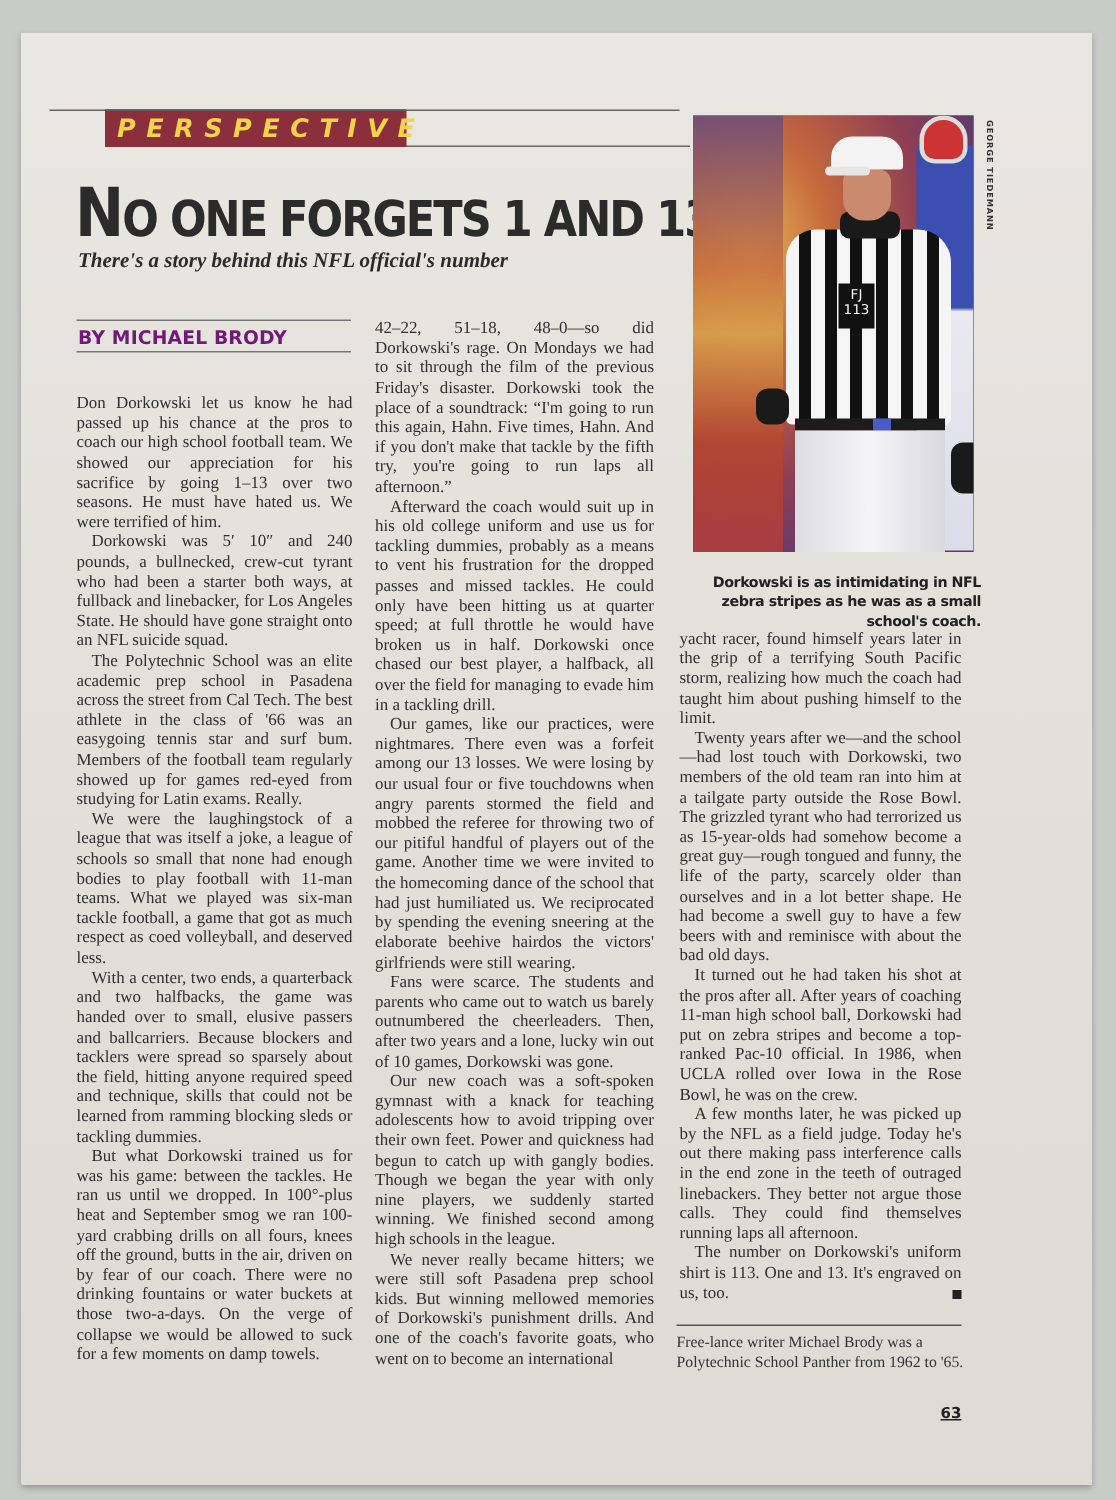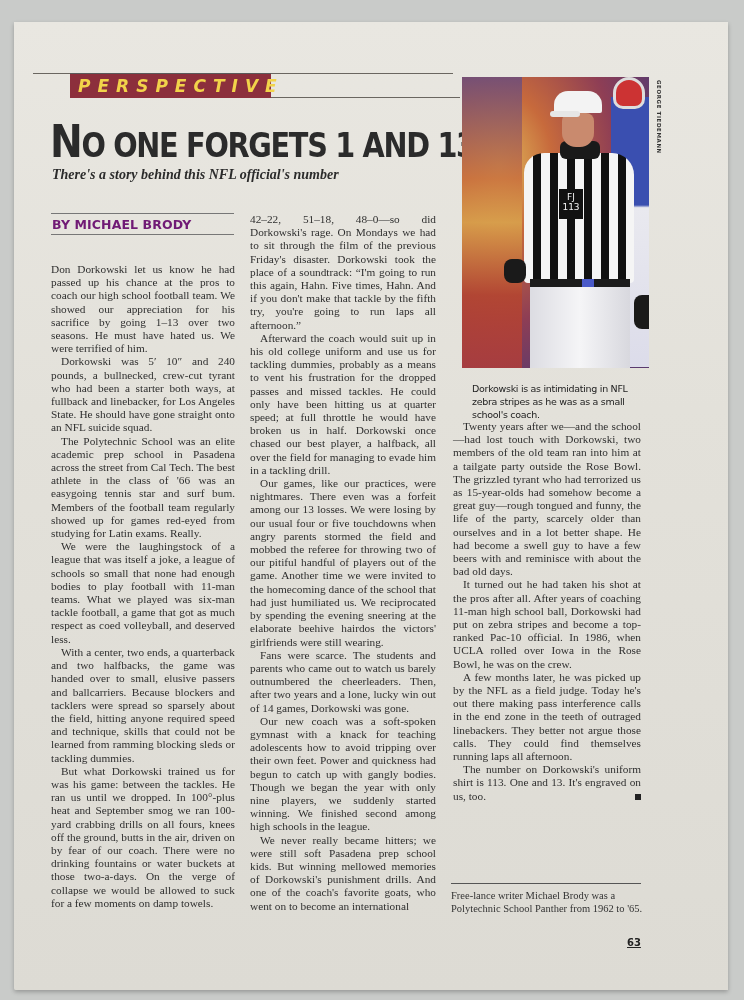--- a/index.html
+++ b/index.html
@@ -91,22 +91,22 @@
     .ref .pants { position:absolute; left:36px; top:204px; width:100px; height:85px; background: linear-gradient(90deg,#dcdce2,#f5f5f7,#d8d8de); }
     .ref .glove-l { position:absolute; left:10px; top:176px; width:22px; height:24px; background:#1a1a1a; border-radius:8px; }
     .ref .glove-r { position:absolute; left:140px; top:212px; width:22px; height:34px; background:#1a1a1a; border-radius:8px; }
     .credit {
       position: absolute; left: 652px; top: 80px; width: 10px; height: 80px;
       writing-mode: vertical-rl; font-family: "DejaVu Sans", sans-serif;
       font-size: 5.5px; letter-spacing: 0.6px; color: #333; font-weight: bold;
     }
     .caption {
       position: absolute; left: 472px; top: 382px; width: 182px;
-      font-family: "DejaVu Sans", sans-serif; font-weight: normal; font-size: 9.5px;
-      line-height: 13px; color: #222; letter-spacing: -0.3px;
+      font-family: "DejaVu Sans", sans-serif; font-weight: bold; font-size: 9.5px;
+      line-height: 13px; color: #222; letter-spacing: -0.3px; text-align: right;
     }
     .end-mark { display: inline-block; width: 6px; height: 6px; background: #222; float: right; margin-top: 4px; }
     .bio-rule { position: absolute; left: 451px; top: 883px; width: 190px; height: 1px; background: #555; }
     .bio {
       position: absolute; left: 451px; top: 889px; width: 192px;
       font-family: "Liberation Serif", serif; font-size: 10.5px;
       line-height: 13px; color: #333;
     }
     .page-num {
       position: absolute; left: 627px; top: 937px;
@@ -136,21 +136,21 @@
   <p>The Polytechnic School was an elite academic prep school in Pasadena across the street from Cal Tech. The best athlete in the class of '66 was an easygoing tennis star and surf bum. Members of the football team regularly showed up for games red-eyed from studying for Latin exams. Really.</p>
   <p>We were the laughingstock of a league that was itself a joke, a league of schools so small that none had enough bodies to play football with 11-man teams. What we played was six-man tackle football, a game that got as much respect as coed volleyball, and deserved less.</p>
   <p>With a center, two ends, a quarterback and two halfbacks, the game was handed over to small, elusive passers and ballcarriers. Because blockers and tacklers were spread so sparsely about the field, hitting anyone required speed and technique, skills that could not be learned from ramming blocking sleds or tackling dummies.</p>
   <p>But what Dorkowski trained us for was his game: between the tackles. He ran us until we dropped. In 100°-plus heat and September smog we ran 100-yard crabbing drills on all fours, knees off the ground, butts in the air, driven on by fear of our coach. There were no drinking fountains or water buckets at those two-a-days. On the verge of collapse we would be allowed to suck for a few moments on damp towels.</p>
 </div>
 
 <div class="col col2">
   <p class="first">42–22, 51–18, 48–0—so did Dorkowski's rage. On Mondays we had to sit through the film of the previous Friday's disaster. Dorkowski took the place of a soundtrack: “I'm going to run this again, Hahn. Five times, Hahn. And if you don't make that tackle by the fifth try, you're going to run laps all afternoon.”</p>
   <p>Afterward the coach would suit up in his old college uniform and use us for tackling dummies, probably as a means to vent his frustration for the dropped passes and missed tackles. He could only have been hitting us at quarter speed; at full throttle he would have broken us in half. Dorkowski once chased our best player, a halfback, all over the field for managing to evade him in a tackling drill.</p>
   <p>Our games, like our practices, were nightmares. There even was a forfeit among our 13 losses. We were losing by our usual four or five touchdowns when angry parents stormed the field and mobbed the referee for throwing two of our pitiful handful of players out of the game. Another time we were invited to the homecoming dance of the school that had just humiliated us. We reciprocated by spending the evening sneering at the elaborate beehive hairdos the victors' girlfriends were still wearing.</p>
-  <p>Fans were scarce. The students and parents who came out to watch us barely outnumbered the cheerleaders. Then, after two years and a lone, lucky win out of 14 games, Dorkowski was gone.</p>
+  <p>Fans were scarce. The students and parents who came out to watch us barely outnumbered the cheerleaders. Then, after two years and a lone, lucky win out of 10 games, Dorkowski was gone.</p>
   <p>Our new coach was a soft-spoken gymnast with a knack for teaching adolescents how to avoid tripping over their own feet. Power and quickness had begun to catch up with gangly bodies. Though we began the year with only nine players, we suddenly started winning. We finished second among high schools in the league.</p>
   <p>We never really became hitters; we were still soft Pasadena prep school kids. But winning mellowed memories of Dorkowski's punishment drills. And one of the coach's favorite goats, who went on to become an international</p>
 </div>
 
 <div class="photo">
   <div class="blur1"></div>
   <div class="player"></div>
   <div class="helmet"></div>
   <div class="ref">
     <div class="shirt"></div>
@@ -164,20 +164,21 @@
     <div class="pants"></div>
     <div class="glove-l"></div>
     <div class="glove-r"></div>
   </div>
 </div>
 <div class="credit">GEORGE TIEDEMANN</div>
 
 <div class="caption">Dorkowski is as intimidating in NFL zebra stripes as he was as a small school's coach.</div>
 
 <div class="col col3">
+  <p class="first">yacht racer, found himself years later in the grip of a terrifying South Pacific storm, realizing how much the coach had taught him about pushing himself to the limit.</p>
   <p>Twenty years after we—and the school—had lost touch with Dorkowski, two members of the old team ran into him at a tailgate party outside the Rose Bowl. The grizzled tyrant who had terrorized us as 15-year-olds had somehow become a great guy—rough tongued and funny, the life of the party, scarcely older than ourselves and in a lot better shape. He had become a swell guy to have a few beers with and reminisce with about the bad old days.</p>
   <p>It turned out he had taken his shot at the pros after all. After years of coaching 11-man high school ball, Dorkowski had put on zebra stripes and become a top-ranked Pac-10 official. In 1986, when UCLA rolled over Iowa in the Rose Bowl, he was on the crew.</p>
   <p>A few months later, he was picked up by the NFL as a field judge. Today he's out there making pass interference calls in the end zone in the teeth of outraged linebackers. They better not argue those calls. They could find themselves running laps all afternoon.</p>
   <p><span>The number on Dorkowski's uniform shirt is 113. One and 13. It's engraved on us, too.</span><span class="end-mark"></span></p>
 </div>
 
 <div class="bio-rule"></div>
 <div class="bio">Free-lance writer Michael Brody was a Polytechnic School Panther from 1962 to '65.</div>
 
 <div class="page-num">63</div>

